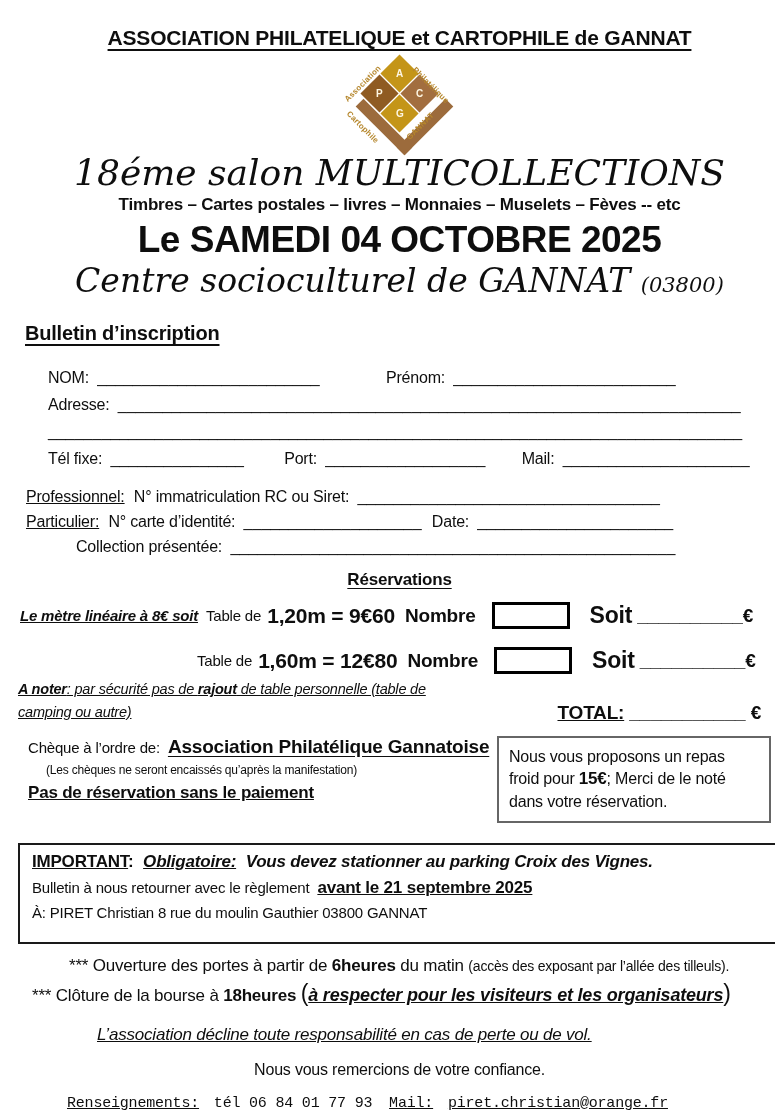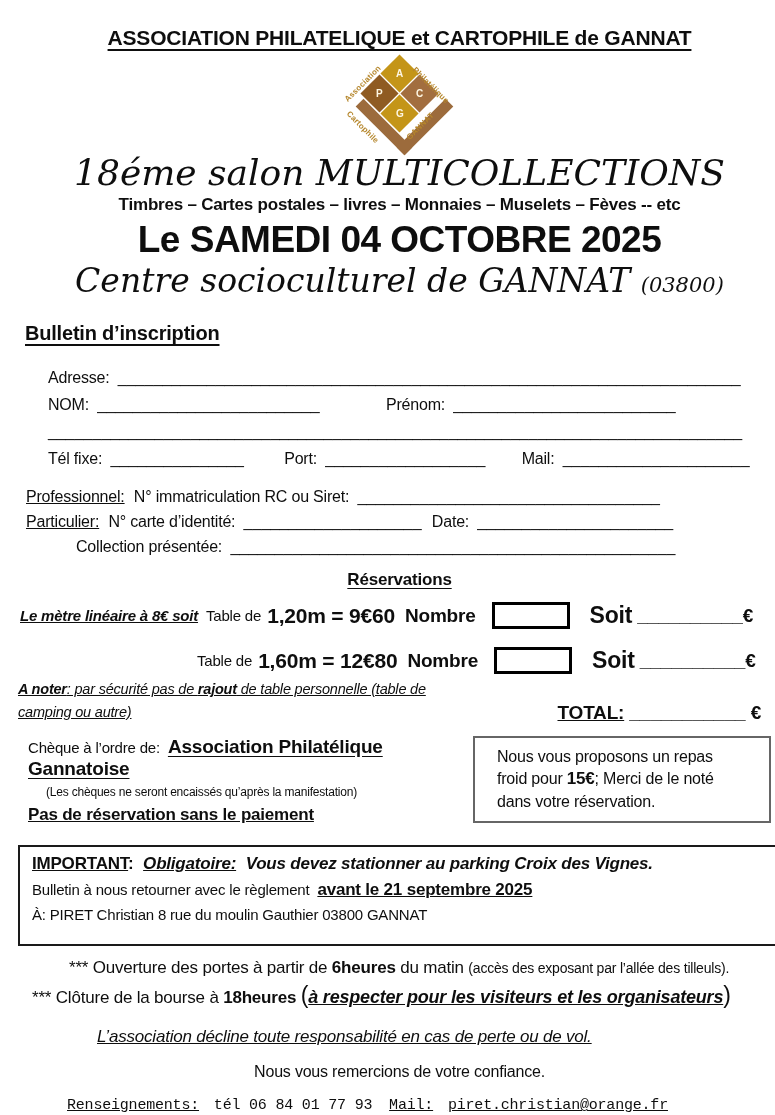--- a/index.html
+++ b/index.html
@@ -69,21 +69,21 @@
   .total{margin-left:auto;margin-right:26px;font-size:19px;font-weight:bold;align-self:flex-end;}
   .total .tl{text-decoration:underline;}
 
   
   .pay-row{display:flex;margin-top:12px;align-items:flex-start;}
   .paycol{flex:1;margin-left:16px;}
   .cheque-line{font-size:15px;}
   .payee{font-size:19px;font-weight:bold;text-decoration:underline;text-underline-offset:3px;}
   .cheque-note{font-size:12px;margin:5px 0 0 18px;}
   .nores{font-size:17px;font-weight:bold;text-decoration:underline;margin-top:6px;}
-  .mealbox{width:250px;border:2px solid #666;padding:8px 22px;margin-right:16px;
+  .mealbox{width:250px;border:2px solid #666;padding:8px 10px;margin-right:16px;
            font-size:16px;line-height:1.35;}
   .mealbox .price{font-weight:bold;font-size:17px;}
 
   
   .impbox{margin:20px 8px 0 6px;border:2px solid #1a1a1a;padding:7px 12px 21px;}
   .imp1{font-size:17px;}
   .imp1 .lab{font-weight:bold;text-decoration:underline;}
   .imp1 .obl{font-weight:bold;font-style:italic;text-decoration:underline;margin-left:5px;}
   .imp1 .rest{font-weight:bold;font-style:italic;margin-left:5px;}
   .imp2{font-size:15px;margin-top:6px;}
@@ -140,28 +140,28 @@
     <span>Centre socioculturel de GANNAT</span>
     <span class="zip">(03800)</span>
   </div>
 
   <div class="bulletin">
     <span>Bulletin d’inscription</span>
   </div>
 
   <div class="formblock">
     <div class="frow">
-      <span>Adresse:</span>
-      <span class="blank" style="margin-left:4px;">______________________________________________________________________</span>
-    </div>
-    <div class="frow">
       <span>NOM:</span>
       <span class="blank" style="margin-left:4px;">_________________________</span>
       <span style="margin-left:62px;">Prénom:</span>
       <span class="blank" style="margin-left:4px;">_________________________</span>
+    </div>
+    <div class="frow">
+      <span>Adresse:</span>
+      <span class="blank" style="margin-left:4px;">______________________________________________________________________</span>
     </div>
     <div class="frow">
       <span class="blank">______________________________________________________________________________</span>
     </div>
     <div class="frow">
       <span>Tél fixe:</span>
       <span class="blank" style="margin-left:4px;">_______________</span>
       <span style="margin-left:36px;">Port:</span>
       <span class="blank" style="margin-left:4px;">__________________</span>
       <span style="margin-left:32px;">Mail:</span>

